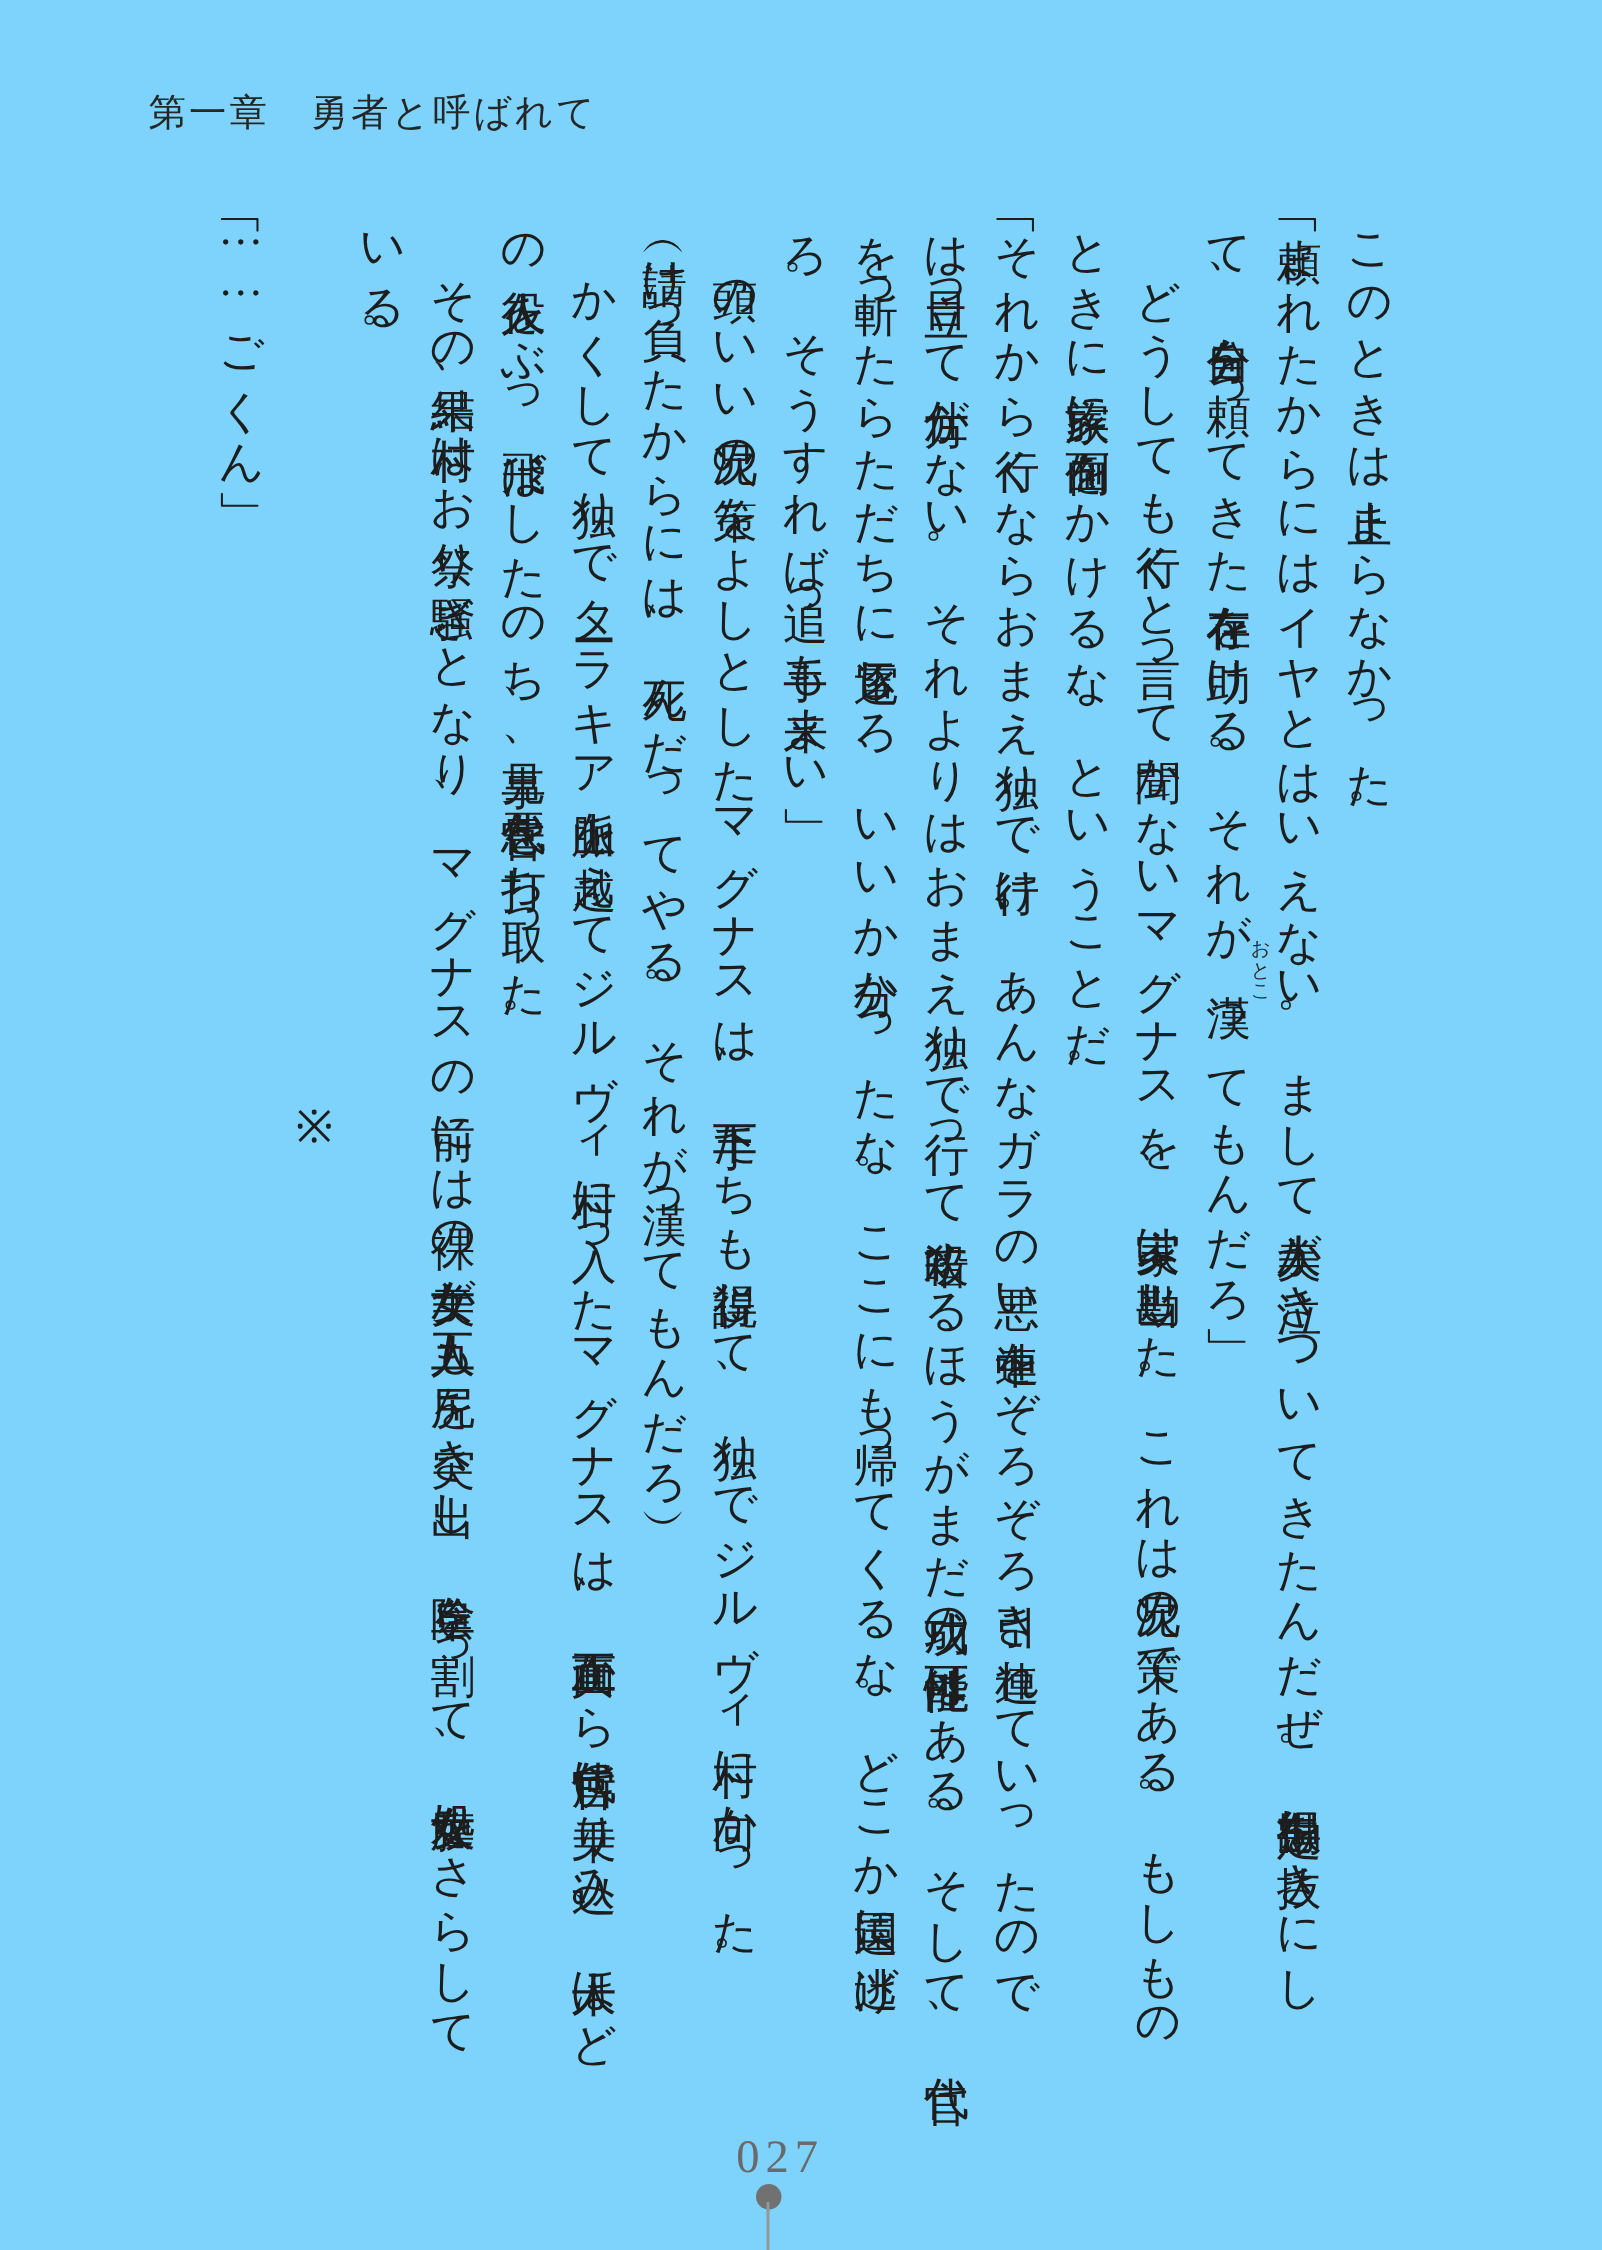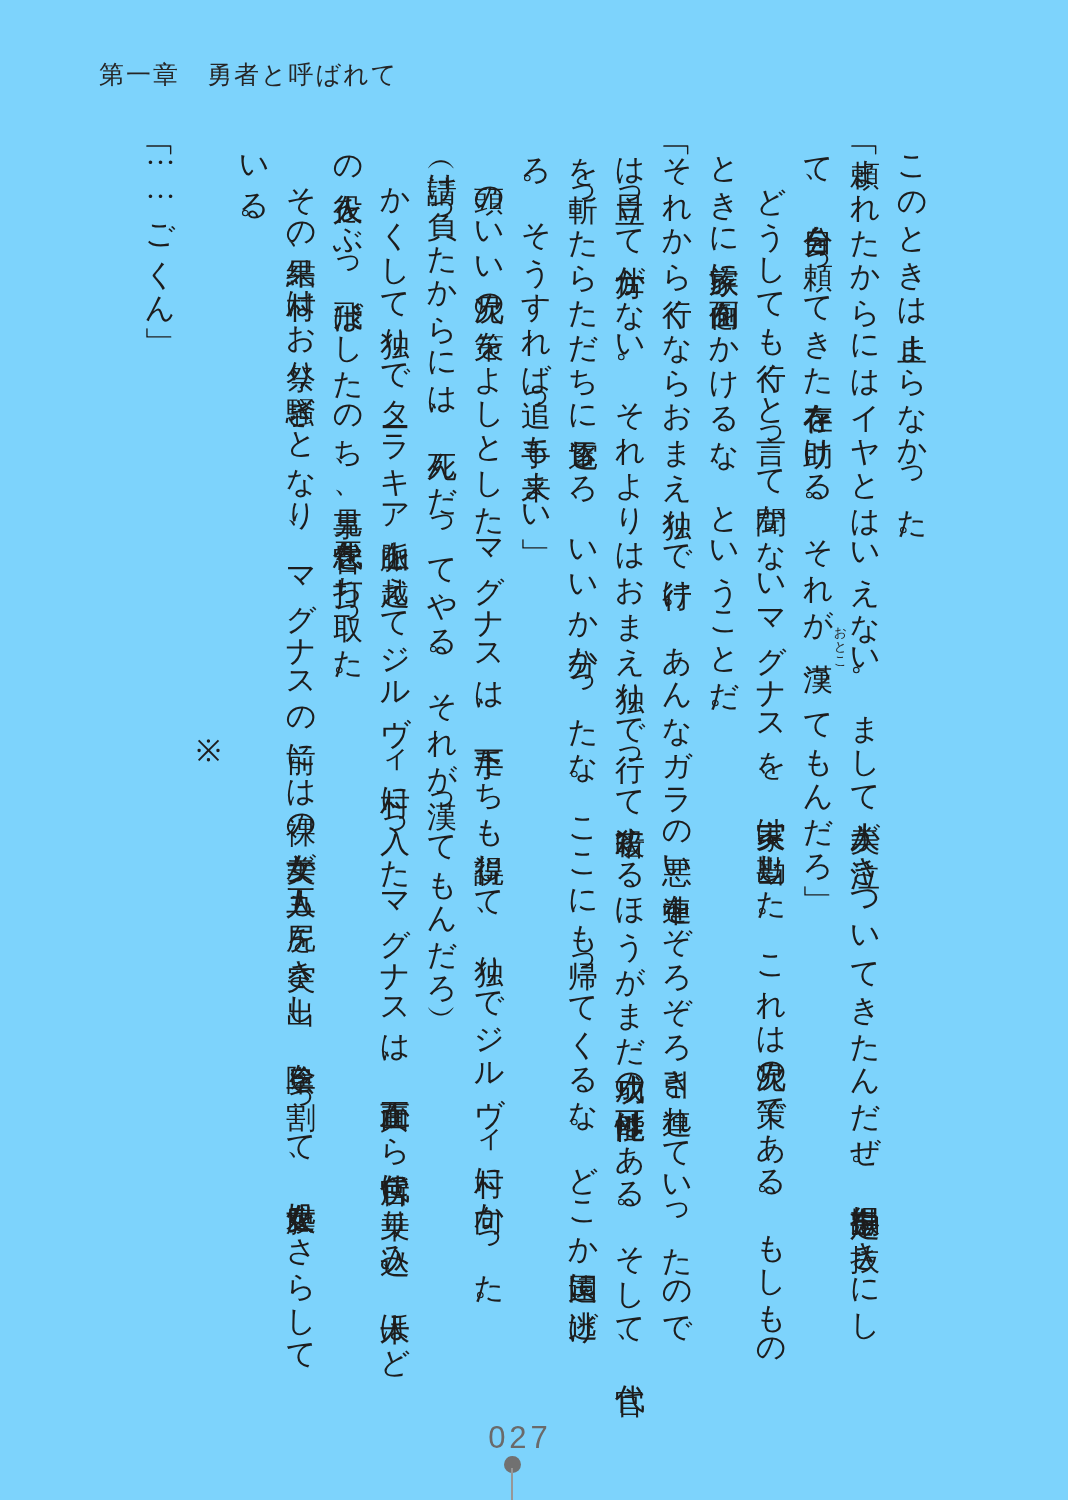--- a/index.html
+++ b/index.html
@@ -42,21 +42,21 @@
   ruby rt {
     font-size: 13px;
     letter-spacing: 0;
     color: #2a2a2a;
   }
   .page-number {
     position: absolute;
     top: 1420px; left: 484px;
     width: 72px;
     text-align: center;
-    font-family: Liberation Sans, sans-serif;
+    font-family: Liberation Serif, serif;
     font-weight: 300;
     font-size: 31px;
     letter-spacing: 4px;
     color: #6a6a6a;
   }
   .footer-dot {
     position: absolute;
     top: 1456px; left: 504px;
     width: 17px; height: 17px;
     border-radius: 50%;

